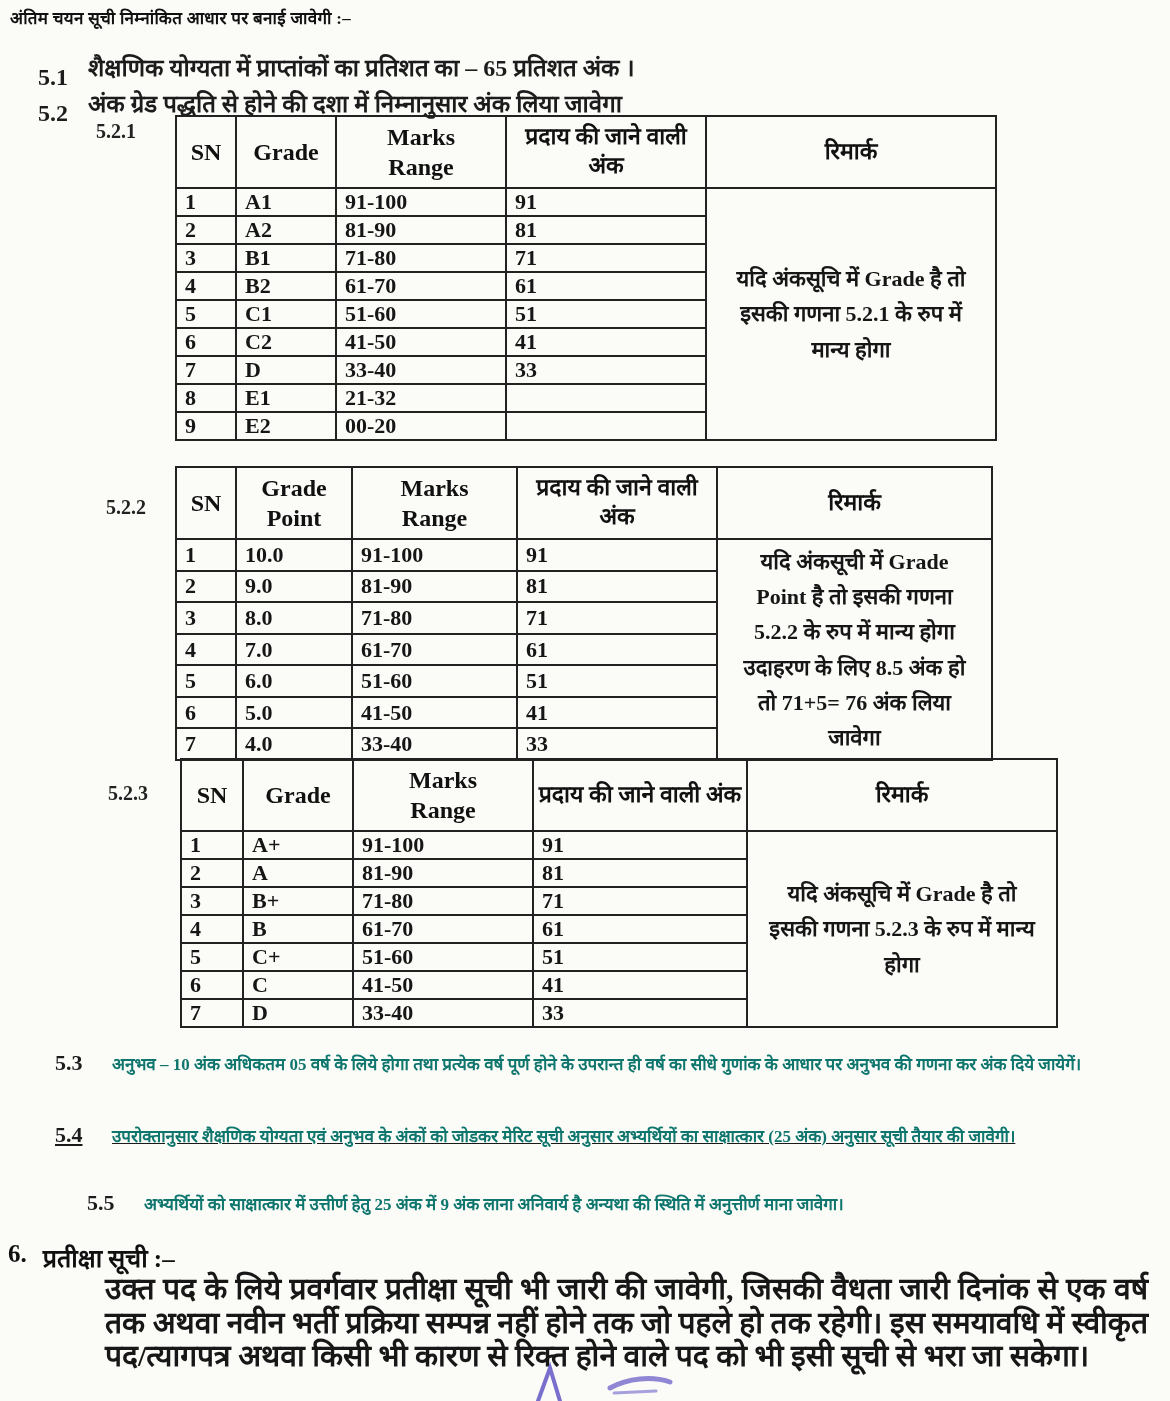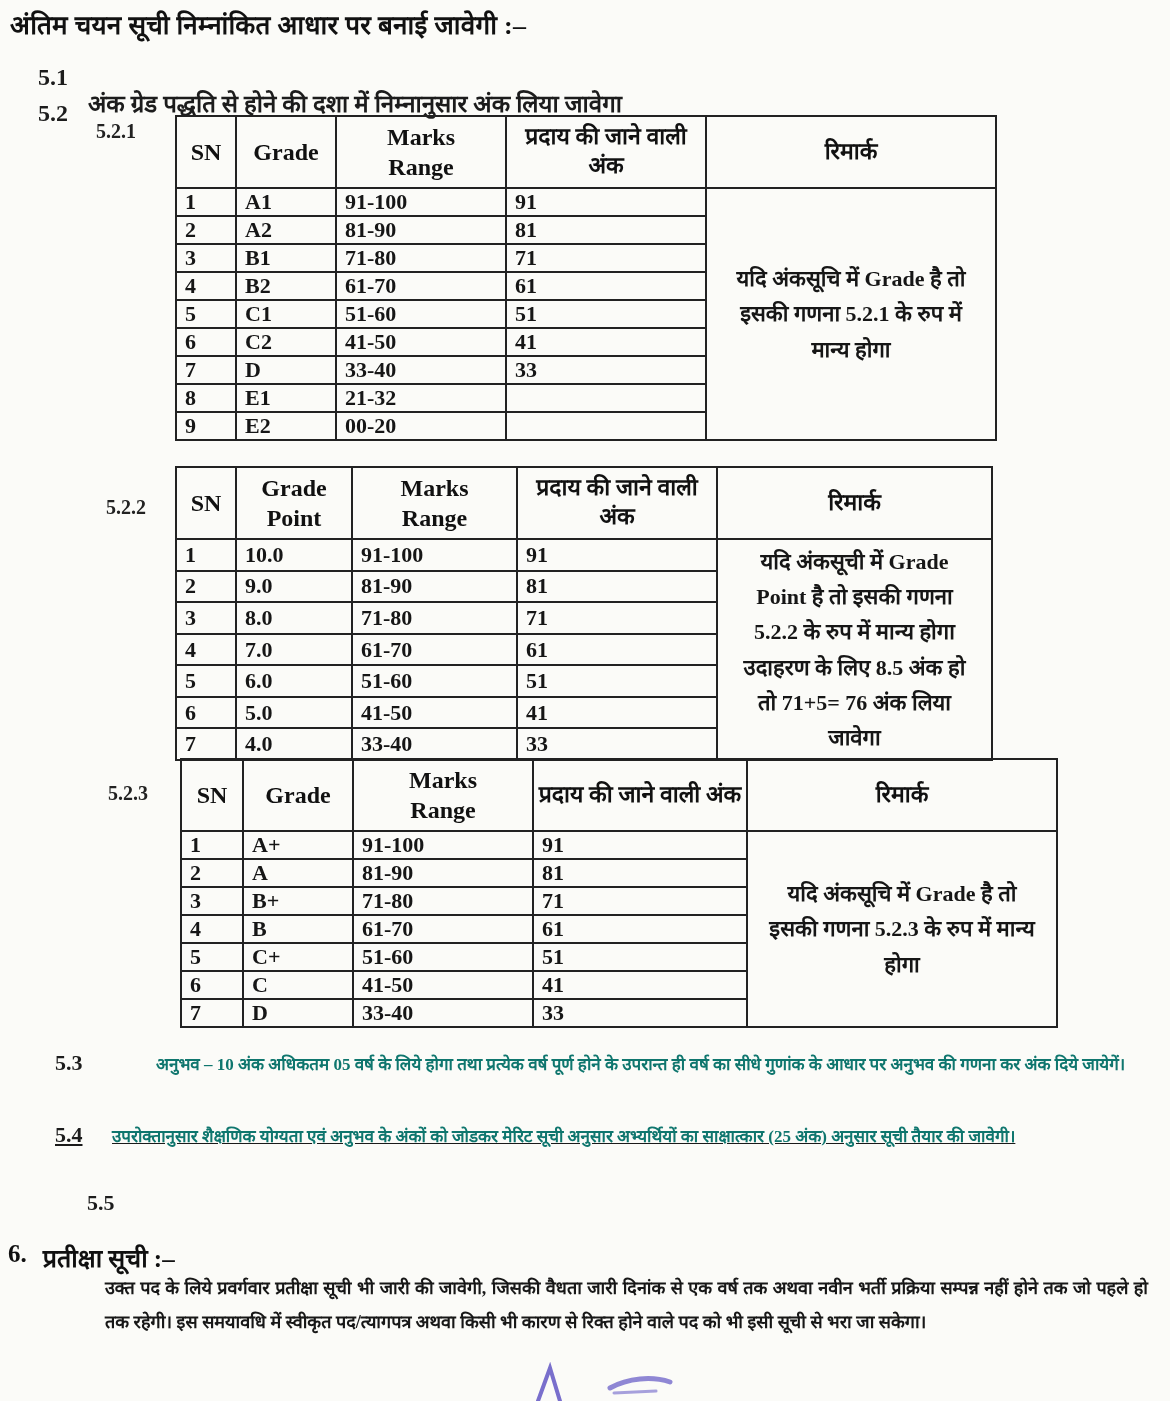--- a/index.html
+++ b/index.html
@@ -9,21 +9,21 @@
     background:#fbfbf8;
     font-family:"Liberation Serif","DejaVu Sans",serif;
     color:#1a1a1a;
     position:relative;
     overflow:hidden;
   }
   .doc { position:absolute; inset:0; }
 
   .page-title {
     position:absolute; left:10px; top:6px;
-    font-size:26px; font-weight:700; letter-spacing:.3px;
+    font-size:17px; font-weight:700; letter-spacing:.3px;
     color:#111;
   }
 
   .top-item { position:absolute; display:flex; font-size:24px; font-weight:600; color:#1c1c1c; }
   .top-item .num { width:50px; flex:none; font-weight:600;margin-top:14px; }
   #item-5-1 { left:38px; top:50px; width:1100px; }
   #item-5-2 { left:38px; top:86px; width:1100px; }
 
   .tbl-label { position:absolute; font-size:20px; font-weight:600; color:#222;text-align:right; }
   #lbl-1 { left:96px;  top:120px; }
@@ -49,40 +49,41 @@
   }
   #tbl-3 table.grade td { height:27px; }
   table.grade td.remark {
     text-align:center; font-size:22px; line-height:1.6;
     padding:4px 15px; font-weight:600;
   }
 
   .note { position:absolute; display:flex; }
   .note .num { width:57px; flex:none; font-size:22px; font-weight:600; color:#1c1c1c; padding-top:2px; }
   .note .txt { font-size:17px; font-weight:600; line-height:34px; text-align:justify; color:#0f766e; }
-  #note-5-3 { left:55px; top:1048px; width:1088px;gap:44px; }
+  #note-5-3 { left:55px; top:1048px; width:1088px; }
   #note-5-4 { left:55px; top:1120px; width:1088px;text-decoration:underline; }
   #note-5-5 { left:55px; top:1188px; width:1088px;margin-left:32px; }
 
   .sec6-head { position:absolute; left:8px; top:1240px; display:flex; gap:16px;
     font-size:25px; font-weight:700; color:#101010; }
   .sec6-body { position:absolute; left:105px; top:1272px; width:1043px;
-    font-size:18px; font-weight:600; line-height:33.5px; text-align:justify; color:#171717; }
+    font-size:30px; font-weight:600; line-height:33.5px; text-align:justify; color:#171717; }
 
   .sig { position:absolute; left:510px; top:1362px; width:200px; height:39px; }
 </style>
 </head>
 <body>
 
 <div class="doc">
 
   <div class="page-title">अंतिम चयन सूची निम्नांकित आधार पर बनाई जावेगी :–</div>
 
   <div class="top-item" id="item-5-1">
     <span class="num">5.1</span>
+    <span class="txt">शैक्षणिक योग्यता में प्राप्तांकों का प्रतिशत का – 65 प्रतिशत अंक ।</span>
   </div>
   <div class="top-item" id="item-5-2">
     <span class="num">5.2</span>
     <span class="txt">अंक ग्रेड पद्धति से होने की दशा में निम्नानुसार अंक लिया जावेगा</span>
   </div>
 
   <div class="tbl-label" id="lbl-1">5.2.1</div>
   <div class="tbl-label" id="lbl-2">5.2.2</div>
   <div class="tbl-label" id="lbl-3">5.2.3</div>
 
@@ -299,20 +300,21 @@
   <div class="note" id="note-5-3">
     <span class="num">5.3</span>
     <span class="txt">अनुभव – 10 अंक अधिकतम 05 वर्ष के लिये होगा तथा प्रत्येक वर्ष पूर्ण होने के उपरान्त ही वर्ष का सीधे गुणांक के आधार पर अनुभव की गणना कर अंक दिये जायेगें।</span>
   </div>
   <div class="note" id="note-5-4">
     <span class="num">5.4</span>
     <span class="txt">उपरोक्तानुसार शैक्षणिक योग्यता एवं अनुभव के अंकों को जोडकर मेरिट सूची अनुसार अभ्यर्थियों का साक्षात्कार (25 अंक) अनुसार सूची तैयार की जावेगी।</span>
   </div>
   <div class="note" id="note-5-5">
     <span class="num">5.5</span>
+    <span class="txt">अभ्यर्थियों को साक्षात्कार में उत्तीर्ण हेतु 25 अंक में 9 अंक लाना अनिवार्य है अन्यथा की स्थिति में अनुत्तीर्ण माना जावेगा।</span>
   </div>
 
   <div class="sec6-head">
     <span>6.</span>
     <span>प्रतीक्षा सूची :–</span>
   </div>
   <div class="sec6-body">उक्त पद के लिये प्रवर्गवार प्रतीक्षा सूची भी जारी की जावेगी, जिसकी वैधता जारी दिनांक से एक वर्ष तक अथवा नवीन भर्ती प्रक्रिया सम्पन्न नहीं होने तक जो पहले हो तक रहेगी। इस समयावधि में स्वीकृत पद/त्यागपत्र अथवा किसी भी कारण से रिक्त होने वाले पद को भी इसी सूची से भरा जा सकेगा।</div>
 
   <svg class="sig" viewBox="0 0 200 39">
     <path d="M28 39 L40 6 L50 39" fill="none" stroke="#6156c4" stroke-width="4" stroke-linecap="round" opacity="0.85"></path>

